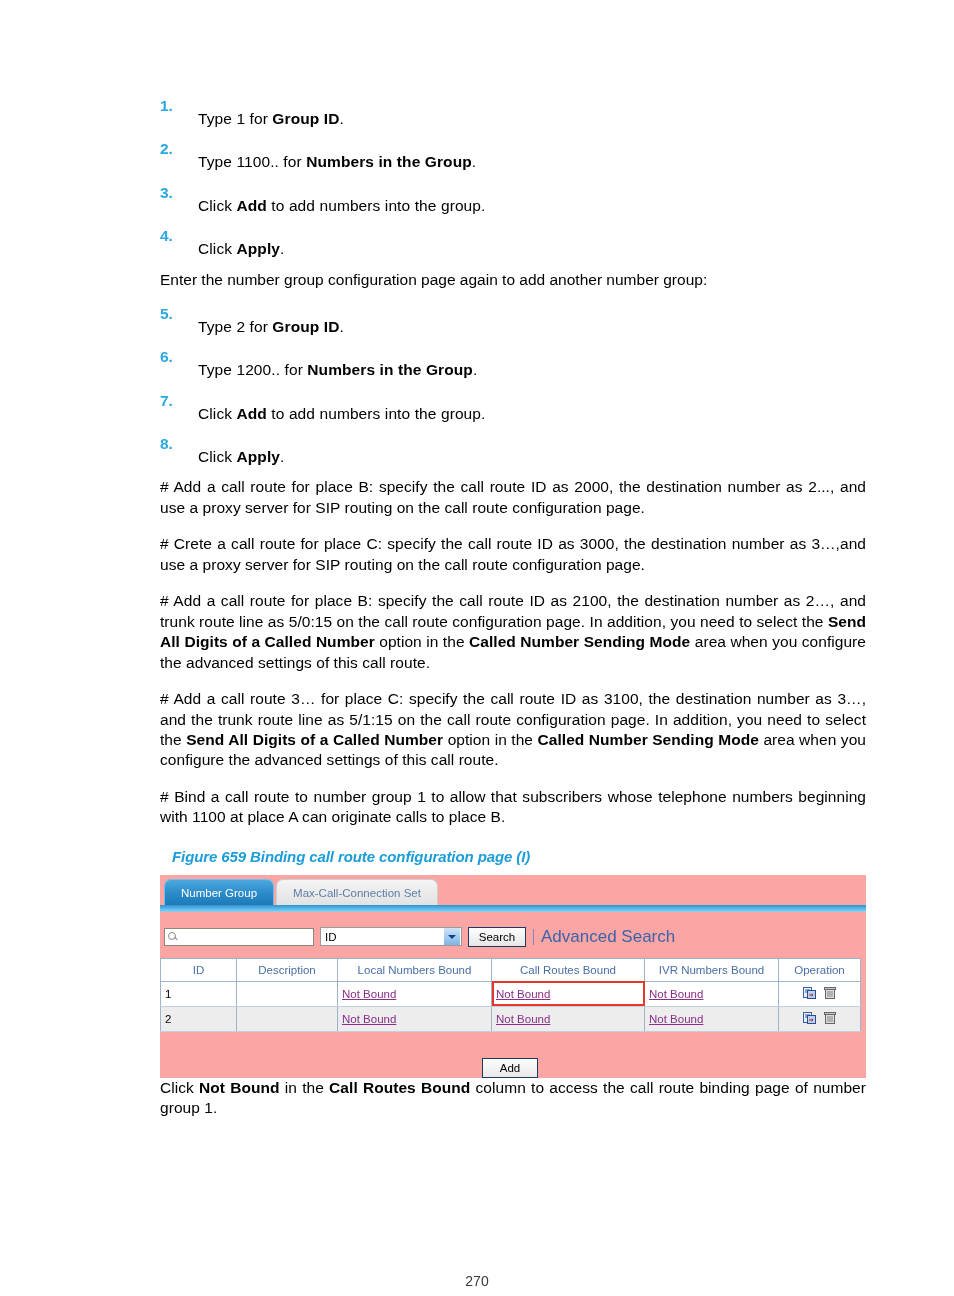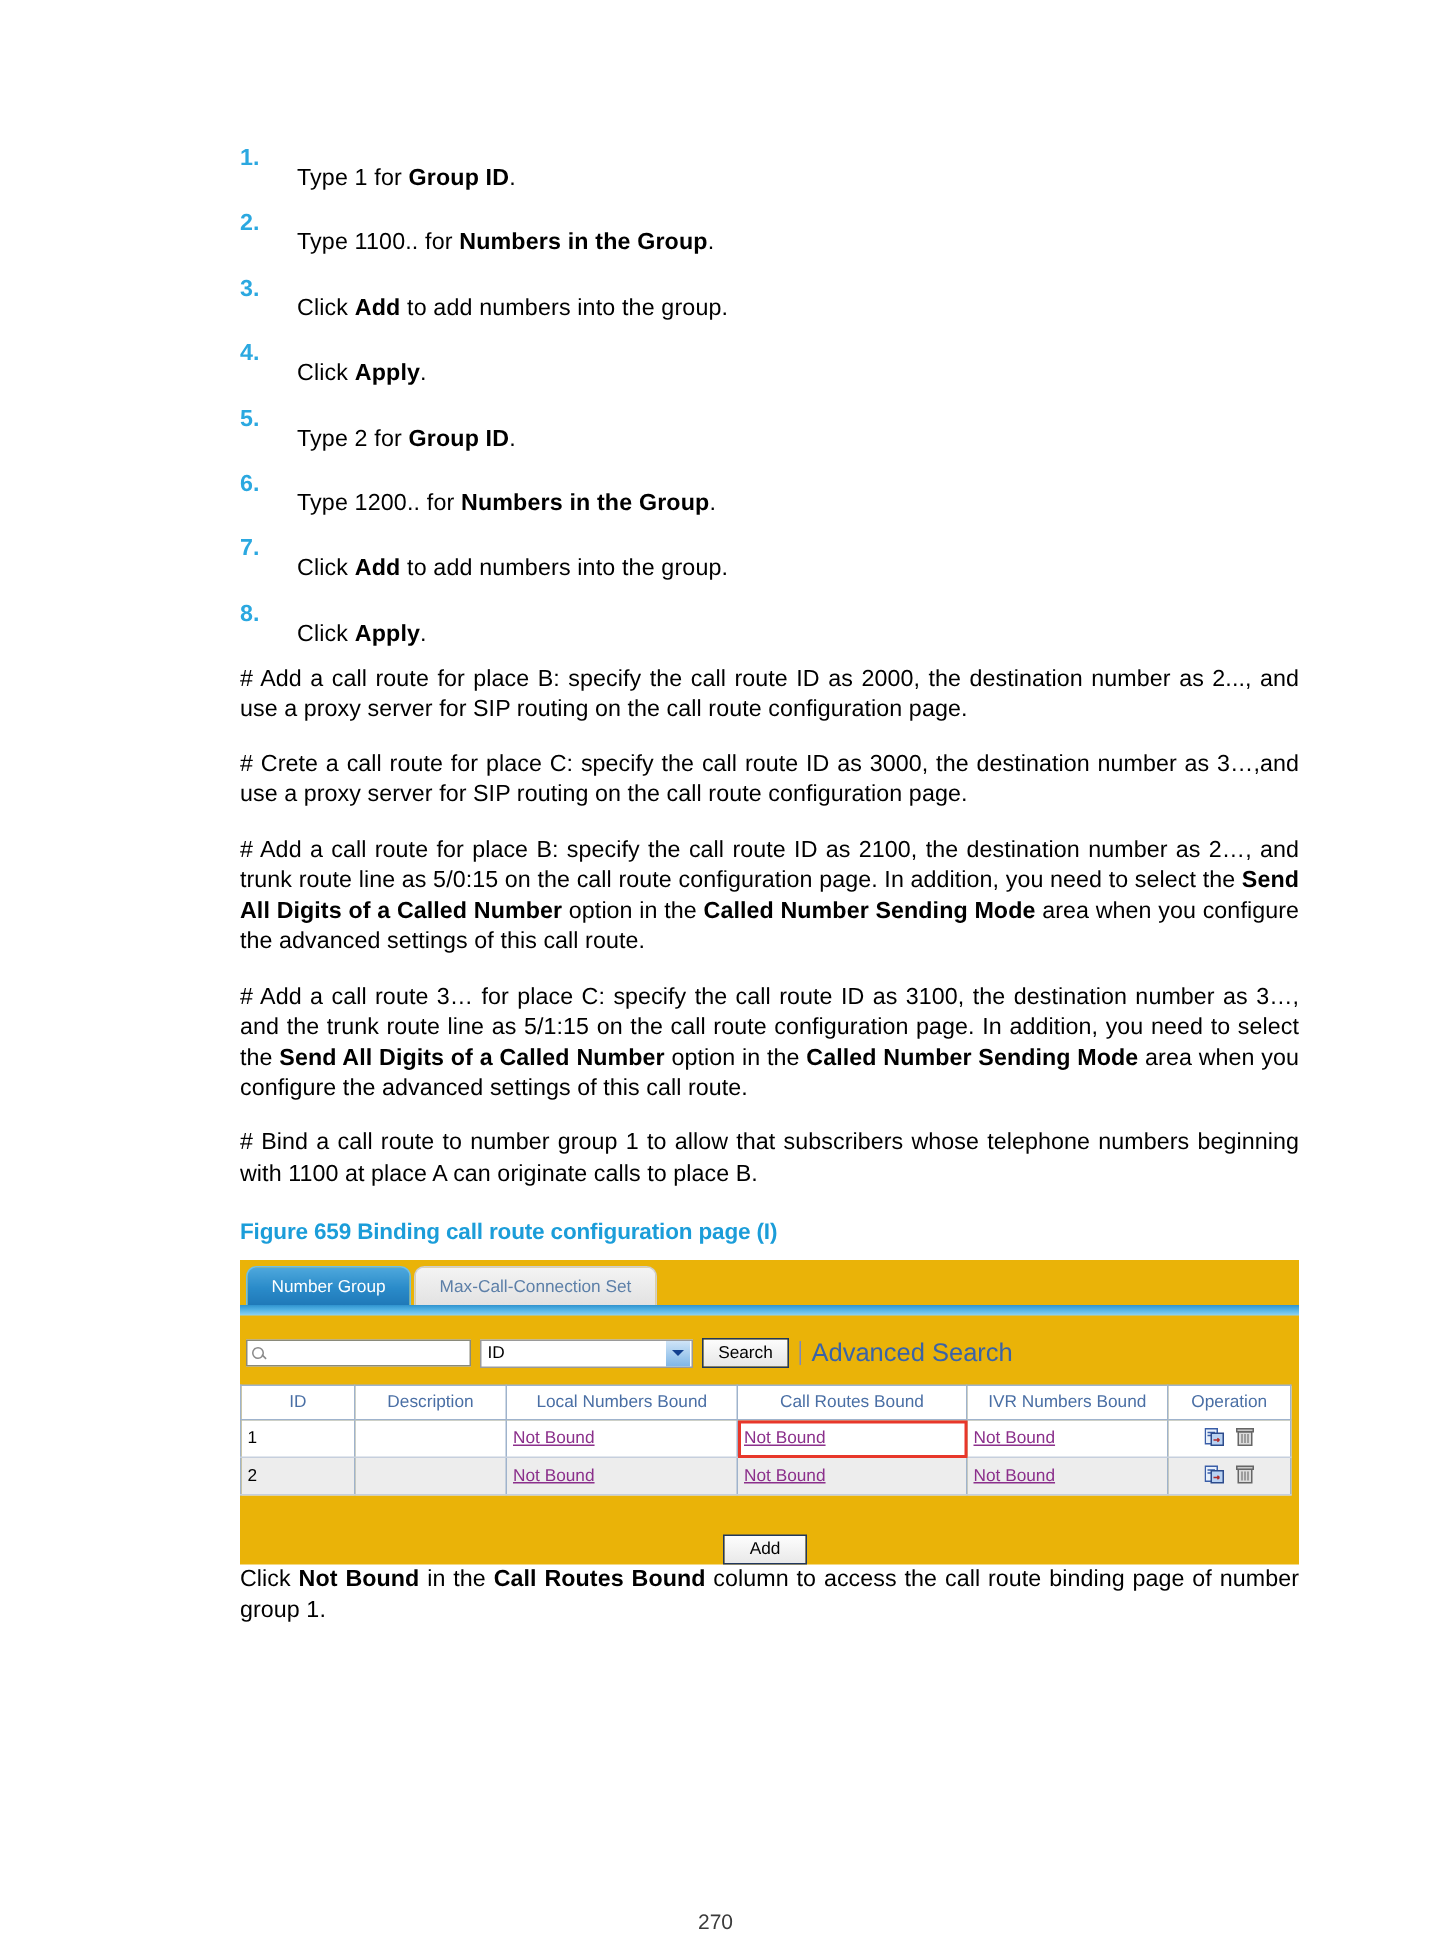--- a/index.html
+++ b/index.html
@@ -64,30 +64,31 @@
     margin: 0 0 14px 0;
   }
   p.body b, p.plain b { font-weight: bold; }
   .xref { color: #2ba8e0; }
 
   
   .fig-caption {
     color: #1b9dd9;
     font-weight: bold;
     font-size: 15px;
-    margin: 20px 0 10px 0;
+    margin: 20px 0 10px 12px;
     letter-spacing: -0.1px;
+    font-style: italic;
   }
 
   
   .figure {
     position: relative;
     width: 706px;
     margin-top: 6px;
-    background: #eab308;
+    background: #fca5a5;
   }
 
   
   .tabbar {
     position: relative;
     height: 30px;
     display: flex;
     align-items: flex-end;
     padding-left: 4px;
   }
@@ -316,20 +317,21 @@
         <div class="step">
           <div class="step-num">3.</div>
           <div class="step-text">Click <b>Add</b> to add numbers into the group.</div>
         </div>
         <div class="step">
           <div class="step-num">4.</div>
           <div class="step-text">Click <b>Apply</b>.</div>
         </div>
       </div>
 
+    <p class="plain">Enter the number group configuration page again to add another number group:</p>
 
     <div id="steps2">
         <div class="step">
           <div class="step-num">5.</div>
           <div class="step-text">Type 2 for <b>Group ID</b>.</div>
         </div>
         <div class="step">
           <div class="step-num">6.</div>
           <div class="step-text">Type 1200.. for <b>Numbers in the Group</b>.</div>
         </div>

